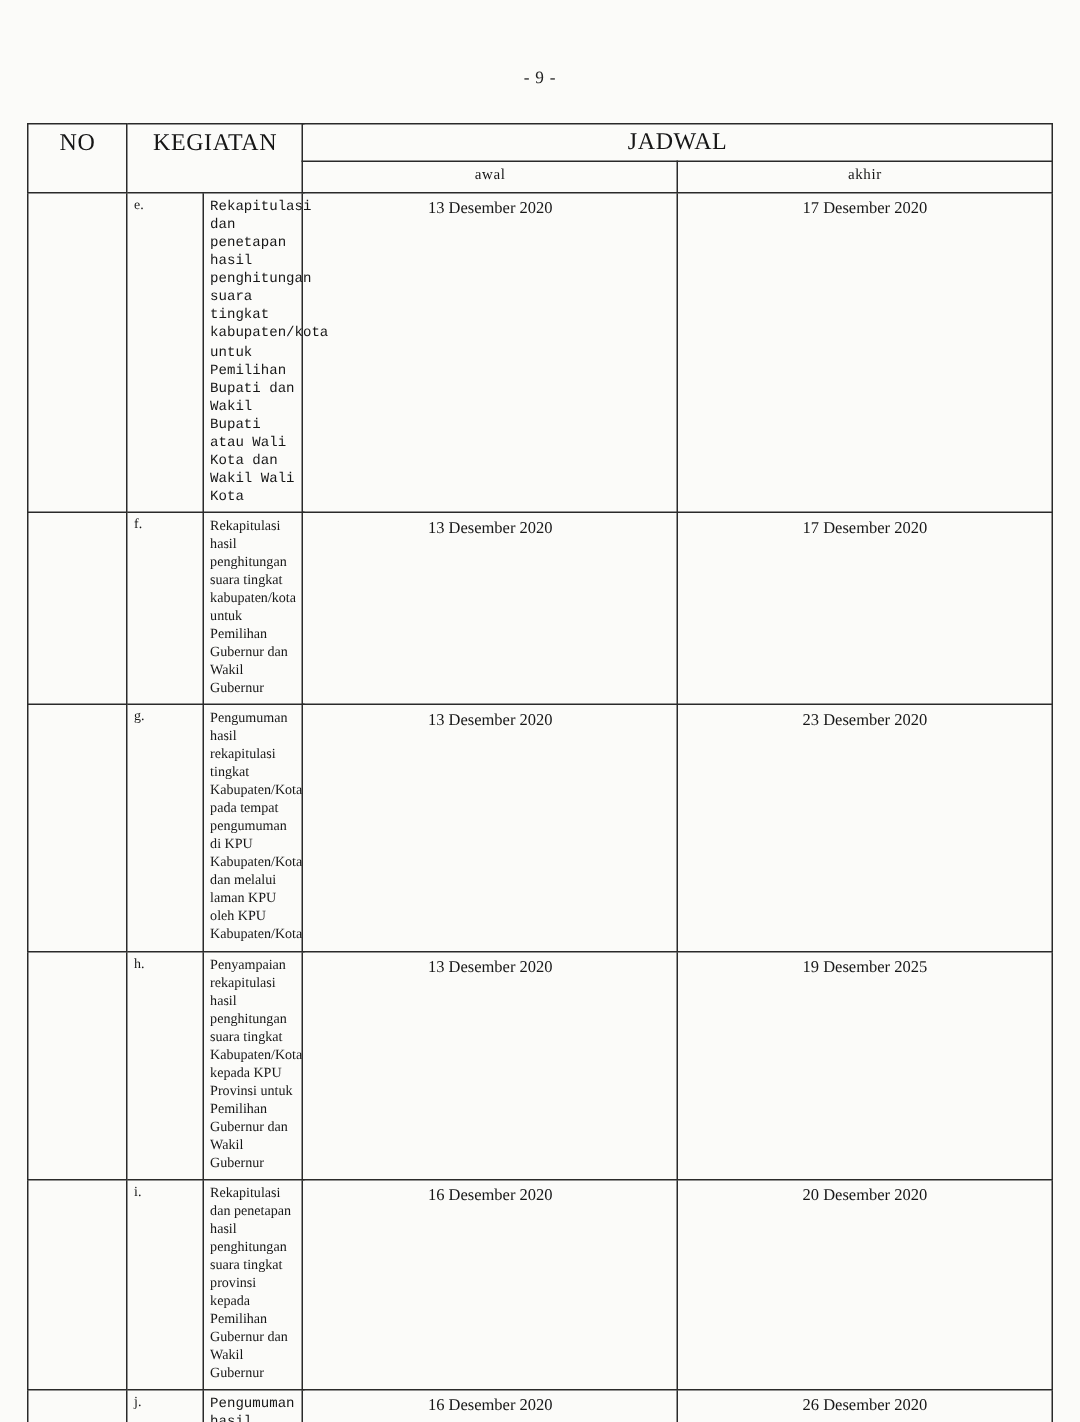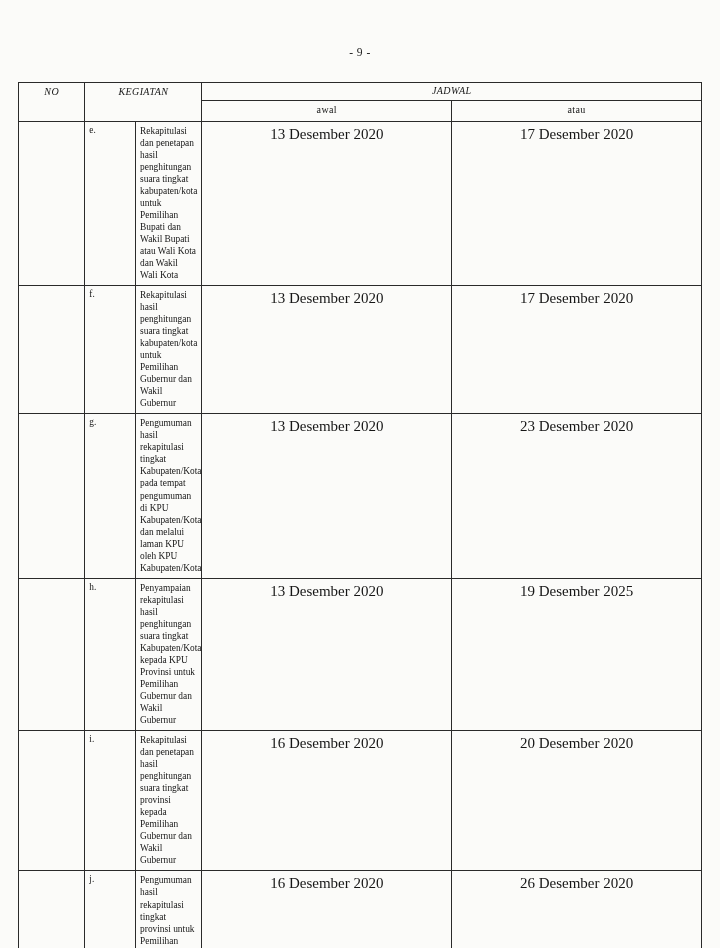--- a/index.html
+++ b/index.html
@@ -50,23 +50,22 @@
   col.c-sub    { width: 26px; }
   col.c-sub2   { width: 34px; }
   col.c-keg    { width: 0px; }
   col.c-awal   { width: 128px; }
   col.c-akhir  { width: 128px; }
 
   thead th {
     text-align: center;
     vertical-align: middle;
     padding: 4px 2px;
-    font-size: 10px;
+    font-size: 16px;
     letter-spacing: 0.4px;
-    font-style: italic;
   }
   thead th.jadwal-head {
     padding: 2px;
   }
   th.sub-head {
     font-size: 10px;
     padding: 2px;
     font-style: normal;
   }
   td.idx {
@@ -74,23 +73,23 @@
     font-size: 9.3px;
   }
   td.idx-left {
     text-align: left;
     padding-left: 4px;
     font-size: 9.3px;
   }
   td.date {
     text-align: center;
     white-space: nowrap;
-    font-size: 15px;
+    font-size: 11px;
   }
-  .tall-a { height: 46px; }
+  .tall-a { height: 46px; font-family: Liberation Mono, monospace; }
   .tall-b { height: 38px; margin-left: 20px; }
 </style>
 </head>
 <body>
 
 <div class="page">
 
   <div class="page-number">- 9 -</div>
 
   <table class="sched">
@@ -103,21 +102,21 @@
       <col class="c-akhir">
     </colgroup>
     <thead>
       <tr>
         <th rowspan="2">NO</th>
         <th rowspan="2" colspan="3">KEGIATAN</th>
         <th colspan="2" class="jadwal-head">JADWAL</th>
       </tr>
       <tr>
         <th class="sub-head">awal</th>
-        <th class="sub-head">atau</th>
+        <th class="sub-head">akhir</th>
       </tr>
     </thead>
     <tbody>
 
       <tr>
         <td class="idx"></td>
         <td class="idx-left">e.</td>
         <td colspan="2" class="tall-a">Rekapitulasi dan penetapan hasil penghitungan suara tingkat kabupaten/kota untuk Pemilihan Bupati dan Wakil Bupati atau Wali Kota dan Wakil Wali Kota</td>
         <td class="date">13 Desember 2020</td>
         <td class="date">17 Desember 2020</td>

